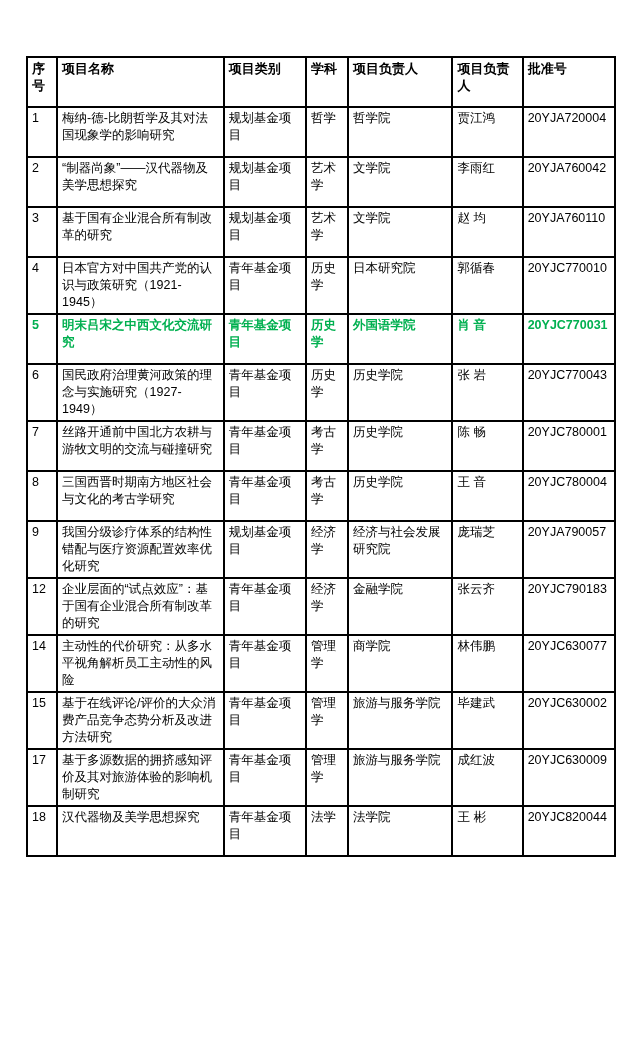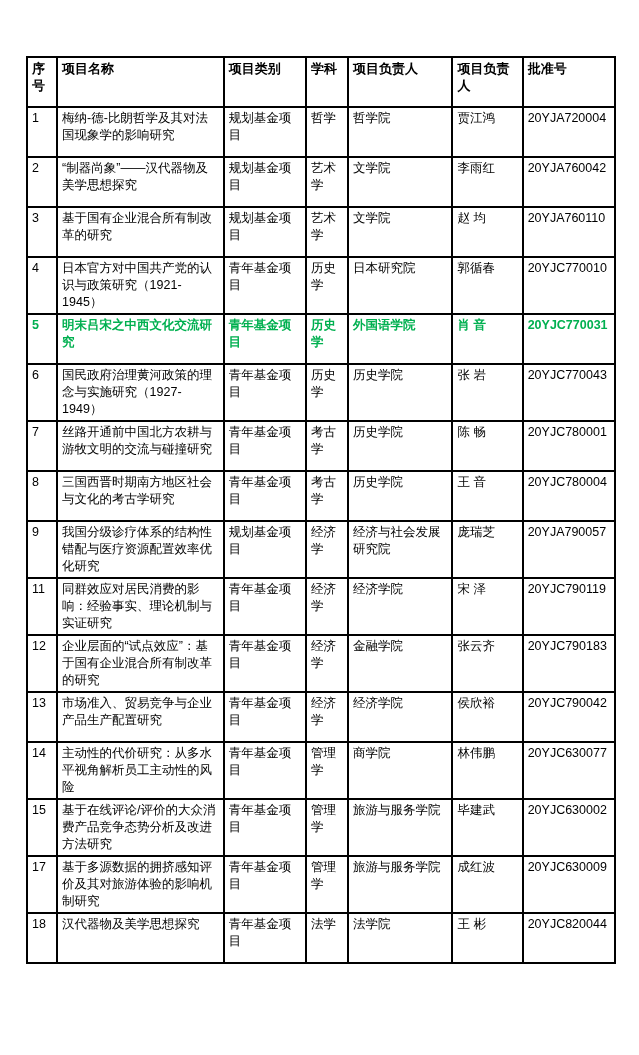--- a/index.html
+++ b/index.html
@@ -154,45 +154,27 @@
           <tr>
             <td>9</td>
             <td>我国分级诊疗体系的结构性错配与医疗资源配置效率优化研究</td>
             <td>规划基金项目</td>
             <td>经济学</td>
             <td>经济与社会发展研究院</td>
             <td>庞瑞芝</td>
             <td>20YJA790057</td>
           </tr>
           <tr>
-            <td>11</td>
-            <td>同群效应对居民消费的影响：经验事实、理论机制与实证研究</td>
-            <td>青年基金项目</td>
-            <td>经济学</td>
-            <td>经济学院</td>
-            <td>宋 泽</td>
-            <td>20YJC790119</td>
-          </tr>
-          <tr>
             <td>12</td>
             <td>企业层面的“试点效应”：基于国有企业混合所有制改革的研究</td>
             <td>青年基金项目</td>
             <td>经济学</td>
             <td>金融学院</td>
             <td>张云齐</td>
             <td>20YJC790183</td>
-          </tr>
-          <tr>
-            <td>13</td>
-            <td>市场准入、贸易竞争与企业产品生产配置研究</td>
-            <td>青年基金项目</td>
-            <td>经济学</td>
-            <td>经济学院</td>
-            <td>侯欣裕</td>
-            <td>20YJC790042</td>
           </tr>
           <tr>
             <td>14</td>
             <td>主动性的代价研究：从多水平视角解析员工主动性的风险</td>
             <td>青年基金项目</td>
             <td>管理学</td>
             <td>商学院</td>
             <td>林伟鹏</td>
             <td>20YJC630077</td>
           </tr>

